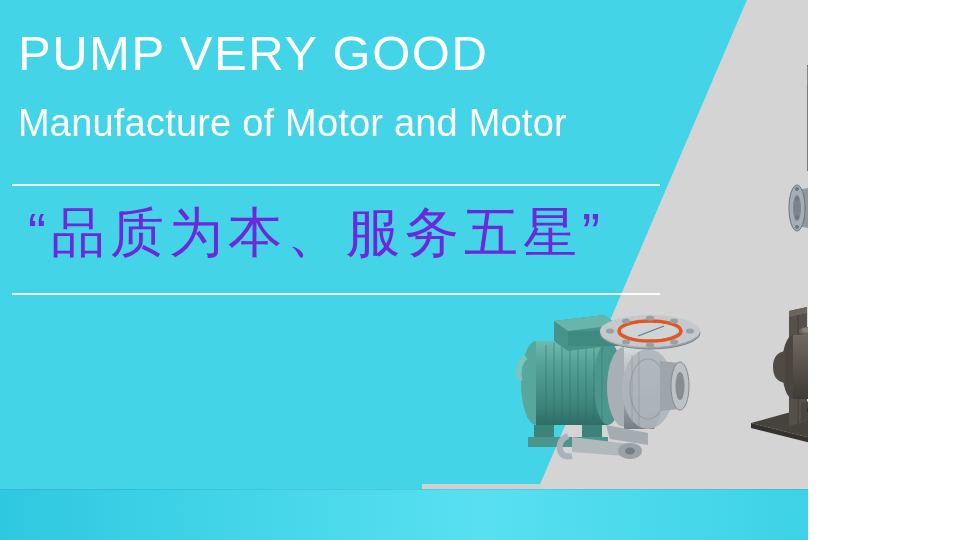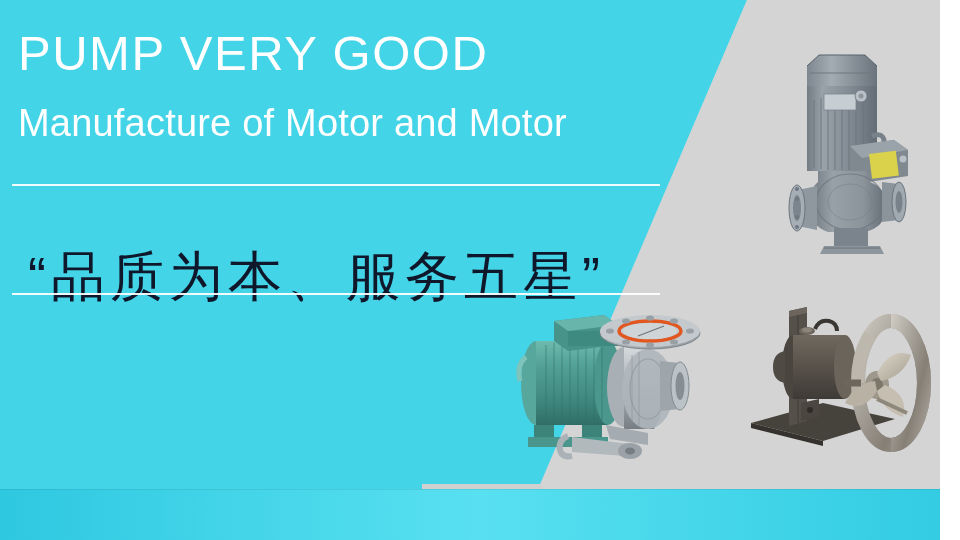--- a/index.html
+++ b/index.html
@@ -2,21 +2,21 @@
 <html><head>
 <meta charset="utf-8">
 <style>
   html, body {
     margin: 0;
     padding: 0;
     background: #ffffff;
   }
   #banner {
     position: relative;
-    width: 940px;
+    width: 808px;
     height: 540px;
     overflow: hidden;
     font-family: "Liberation Sans", "DejaVu Sans", sans-serif;
     background: #44d4e8;
     user-select: none;
   }
 
   
   .bg-cyan {
     position: absolute;
@@ -100,24 +100,23 @@
   .rule-top { top: 184px; }
   .rule-bottom { top: 293px; }
 
   .slogan {
     position: absolute;
     left: 10px;
     top: 201px;
     font-size: 54px;
     font-weight: 400;
     letter-spacing: 5px;
-    color: #0f172a;
+    color: #6d28d9;
     line-height: 1.15;
     white-space: nowrap;
-    margin-top: 44px;
   }
 
   
   .product {
     position: absolute;
   }
   .product svg { display: block; }
 
   #product-inline-pump  { left: 762px; top: 42px;  }
   #product-centrifugal  { left: 498px; top: 305px; }

